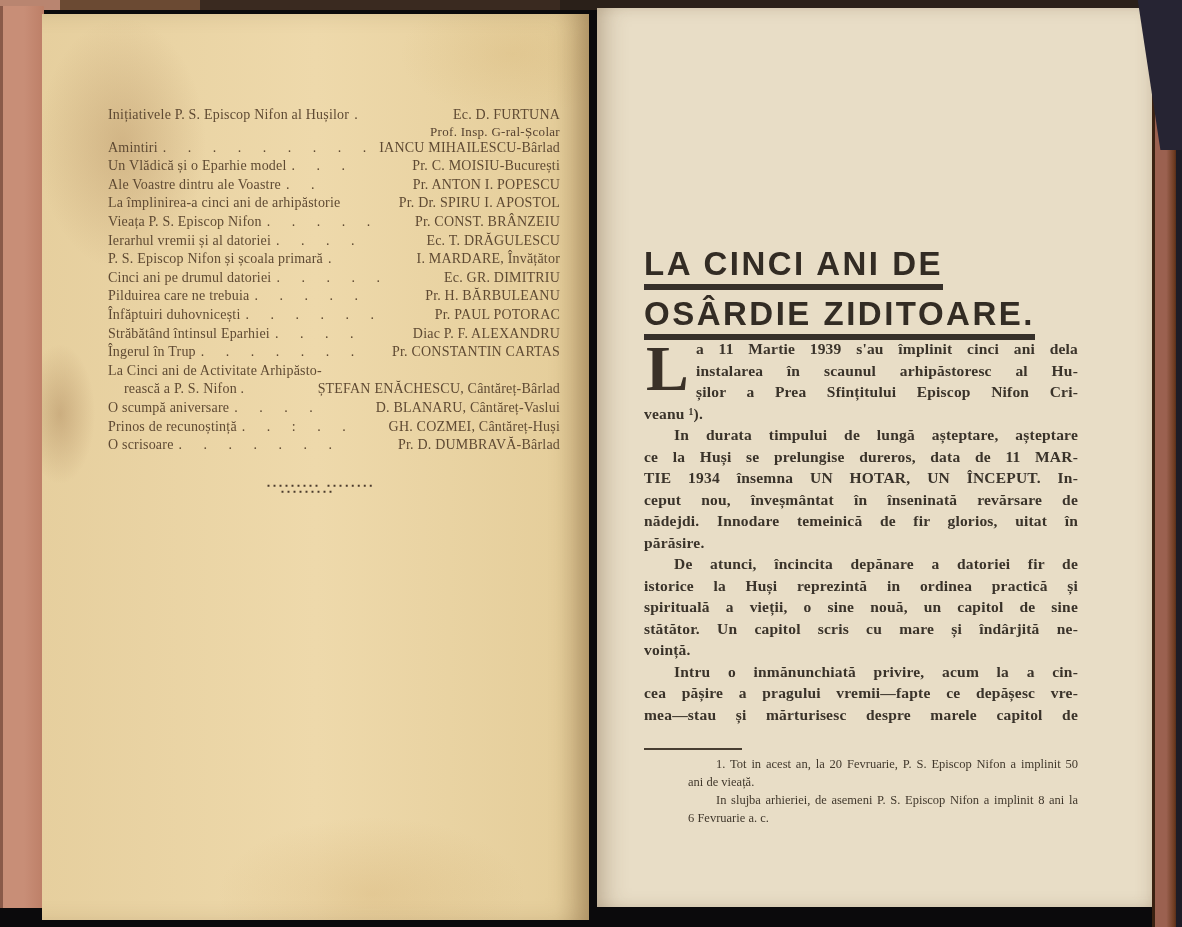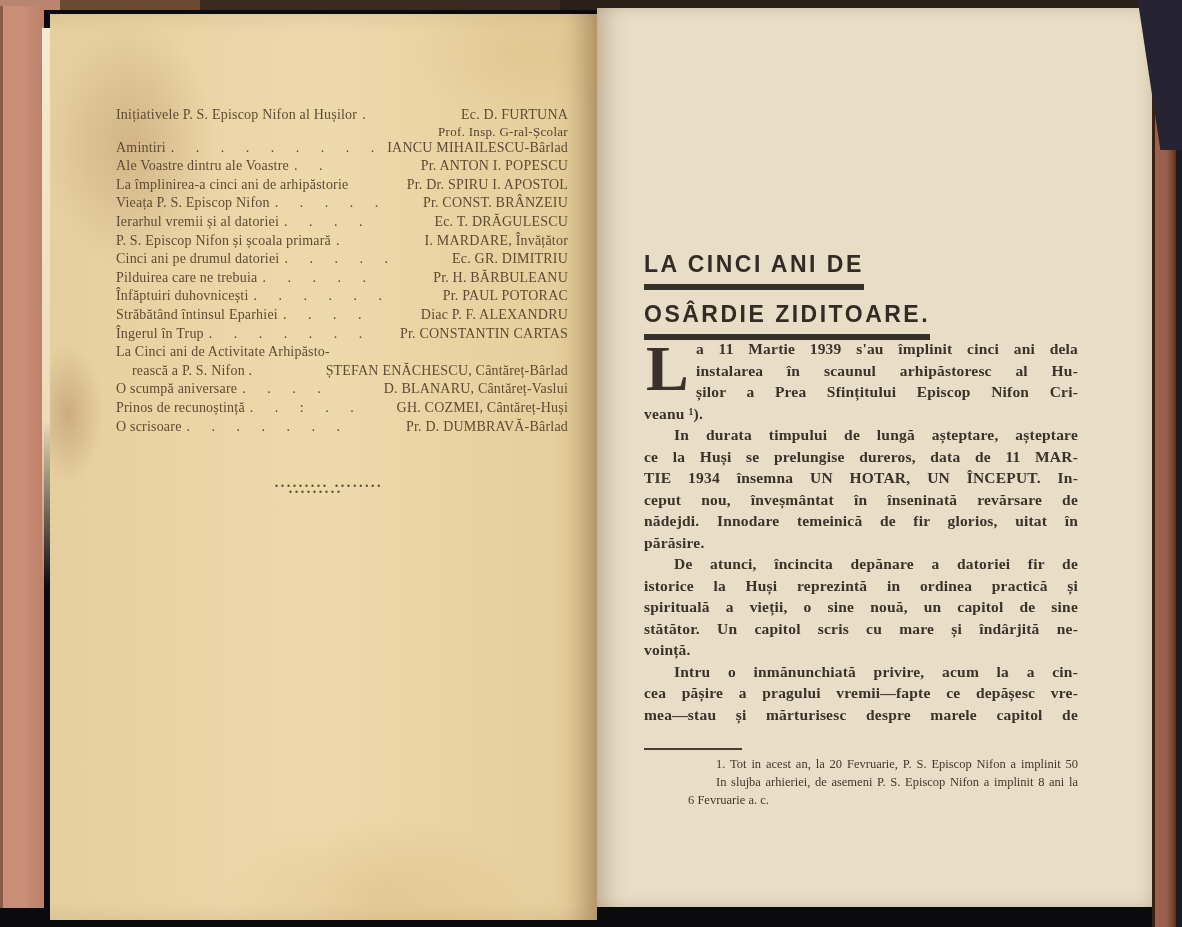--- a/index.html
+++ b/index.html
@@ -7,21 +7,21 @@
          background:#0b0a0c;font-family:"Liberation Serif",serif;}
   
   .top-strip{position:absolute;left:0;top:0;width:1182px;height:10px;
     background:linear-gradient(90deg,#b98570 0 60px,#6b4a33 60px 200px,#3a2a20 200px 560px,#2a2019 560px 1140px,#1d1b24 1140px);}
   
   .pink-edge{position:absolute;left:0;top:6px;width:44px;height:902px;
     background:linear-gradient(90deg,#8a5a49 0 3px,#c88e77 3px 55%,#bd7f67 100%);}
   .white-sliver{position:absolute;left:42px;top:28px;width:12px;height:560px;
     background:linear-gradient(180deg,#f5ead0,#eadcb8 70%,rgba(234,220,184,0));}
   
-  .page-left{position:absolute;left:50px;top:14px;width:547px;height:906px;
+  .page-left{position:absolute;left:42px;top:14px;width:547px;height:906px;
     background:
       radial-gradient(ellipse 120px 180px at 80px 130px, rgba(150,105,60,.28), transparent 70%),
       radial-gradient(ellipse 50px 100px at 18px 400px, rgba(140,95,55,.30), transparent 70%),
       radial-gradient(ellipse 220px 110px at 330px 880px, rgba(195,150,80,.22), transparent 70%),
       radial-gradient(ellipse 160px 90px at 470px 40px, rgba(200,160,90,.18), transparent 70%),
       linear-gradient(90deg,#e6cf9e,#eed9ab 50%,#e5ce9b 94%,#d9c08d);
     box-shadow:inset -22px 0 30px -14px rgba(95,65,30,.45);
     color:#5f4a33;}
   
   .page-right{position:absolute;left:597px;top:8px;width:557px;height:899px;
@@ -44,21 +44,21 @@
   .toc-row{display:flex;align-items:baseline;white-space:nowrap;}
   .toc-row .t{flex:0 0 auto;}
   .toc-row .d{flex:1 1 auto;overflow:hidden;padding:0 5px;letter-spacing:9px;}
   .toc-row .a{flex:0 0 auto;text-align:right;}
   .toc-row.indent{padding-left:16px;}
   .toc-sub{display:block;text-align:right;font-size:13px;line-height:14px;letter-spacing:.3px;color:#564230;}
   .divider{position:absolute;left:225px;top:468px;color:#4a3a2c;font-size:5px;line-height:6px;letter-spacing:3px;font-family:"DejaVu Sans Mono",monospace;}
   .divider div:last-child{margin-left:14px;}
   
   .heading{position:absolute;left:47px;top:238px;margin:0;color:#332c24;
-    font-family:"Liberation Sans",sans-serif;font-weight:900;font-size:23px;line-height:36px;letter-spacing:2.5px;}
+    font-family:"Liberation Sans",sans-serif;font-weight:900;font-size:33px;line-height:36px;letter-spacing:2.5px;}
   .heading span{display:inline-block;border-bottom:6px solid #36302a;padding-bottom:2px;margin-bottom:6px;}
   .chapter-body{position:absolute;left:47px;top:330px;width:434px;
     font-size:15.5px;line-height:21.5px;font-weight:700;letter-spacing:.2px;}
   .bline{text-align:justify;text-align-last:justify;}
   .bline.last{text-align-last:left;}
   .bline.find{text-indent:30px;}
   .dropcap{float:left;width:42px;height:61px;font-size:64px;line-height:56px;
     font-weight:700;color:#3a3128;margin:3px 8px 0 2px;}
   .footnote{position:absolute;left:47px;top:740px;width:434px;
     font-size:12.5px;line-height:18px;font-weight:400;color:#41382c;}
@@ -82,20 +82,25 @@
           <span class="d">.</span>
           <span class="a">Ec. D. FURTUNA</span>
         </div>
         <span class="toc-sub">Prof. Insp. G-ral-Școlar</span>
         <div class="toc-row">
           <span class="t">Amintiri</span>
           <span class="d">. . . . . . . . .</span>
           <span class="a">IANCU MIHAILESCU-Bârlad</span>
         </div>
         <div class="toc-row">
+          <span class="t">Un Vlădică și o Eparhie model</span>
+          <span class="d">. . .</span>
+          <span class="a">Pr. C. MOISIU-București</span>
+        </div>
+        <div class="toc-row">
           <span class="t">Ale Voastre dintru ale Voastre</span>
           <span class="d">. .</span>
           <span class="a">Pr. ANTON I. POPESCU</span>
         </div>
         <div class="toc-row">
           <span class="t">La împlinirea-a cinci ani de arhipăstorie</span>
           <span class="d"></span>
           <span class="a">Pr. Dr. SPIRU I. APOSTOL</span>
         </div>
         <div class="toc-row">
@@ -202,20 +207,21 @@
           <div class="bline find">Intru o inmănunchiată privire, acum la a cin-</div>
           <div class="bline">cea pășire a pragului vremii—fapte ce depășesc vre-</div>
           <div class="bline">mea—stau și mărturisesc despre marele capitol de</div>
         </div>
       </div>
     <div class="footnote">
       <div class="fn-rule"></div>
       <div id="fn-host">
           <div class="para">
             <div class="fline find">1. Tot in acest an, la 20 Fevruarie, P. S. Episcop Nifon a implinit 50</div>
+            <div class="fline last">ani de vieață.</div>
           </div>
           <div class="para">
             <div class="fline find">In slujba arhieriei, de asemeni P. S. Episcop Nifon a implinit 8 ani la</div>
             <div class="fline last">6 Fevruarie a. c.</div>
           </div>
         </div>
     </div>
   </div>
 
   <div class="brown-edge"></div>

